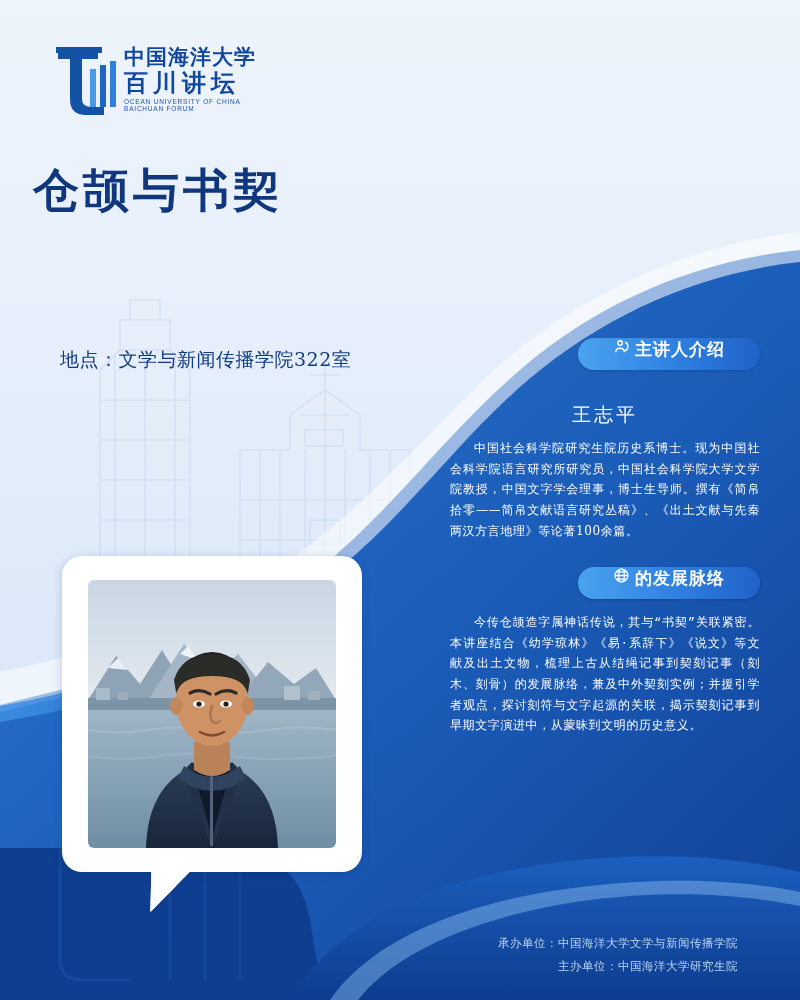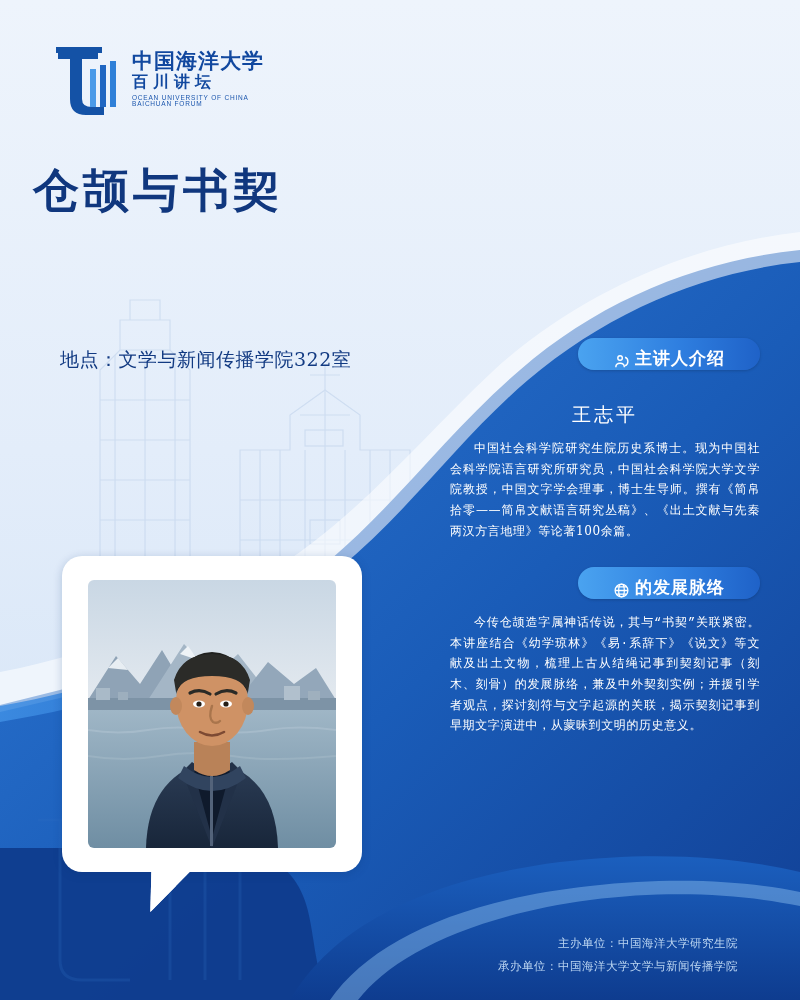--- a/index.html
+++ b/index.html
@@ -48,42 +48,42 @@
 
   
   .logo {
     position: absolute;
     left: 52px;
     top: 38px;
     width: 220px;
     height: 82px;
     display: flex;
     align-items: center;
-    gap: 8px;
+    gap: 0;
   }
   .logo-mark {
     width: 72px;
     height: 72px;
     flex: 0 0 auto;
   }
   .logo-text {
     display: flex;
     flex-direction: column;
     justify-content: center;
     line-height: 1.05;
     color: #11489f;
   }
   .logo-cn1 {
     font-size: 21px;
     font-weight: 700;
     letter-spacing: 1px;
     font-family: "DejaVu Serif", "Liberation Serif", serif;
   }
   .logo-cn2 {
-    font-size: 16px;
+    font-size: 24px;
     font-weight: 700;
     letter-spacing: 5px;
     margin-top: 2px;
     font-family: "DejaVu Serif", "Liberation Serif", serif;
   }
   .logo-en1 {
     font-size: 6.5px;
     letter-spacing: 0.8px;
     margin-top: 4px;
     color: #1b56ad;
@@ -127,21 +127,21 @@
     color: #ffffff;
   }
   .section-pill {
     position: relative;
     width: 182px;
     height: 32px;
     margin: 0 0 14px auto;
     background: linear-gradient(90deg, #4aa3f0 0%, #2f7fe0 55%, #1f62c8 100%);
     border-radius: 16px;
     display: flex;
-    align-items: flex-end;
+    align-items: flex-start;
     justify-content: center;
     gap: 5px;
     box-shadow: 0 1px 3px rgba(0, 0, 0, 0.18);
   }
   .section-pill .pill-icon {
     width: 17px;
     height: 17px;
     flex: 0 0 auto;
     display: block;
   }
@@ -441,17 +441,17 @@
 
       <path d="M124 126 q-4 12 1 16 q4 2 7 -1" stroke="#a9754c" stroke-width="2.4" fill="none" stroke-linecap="round"></path>
 
       <path d="M112 152 q12 7 24 0" stroke="#7d4a33" stroke-width="2.6" fill="none" stroke-linecap="round"></path>
 
       <rect x="122" y="196" width="3" height="70" fill="#53637a"></rect>
     </svg>
   </div>
 
   <div class="footer">
+    <div>承办单位：中国海洋大学文学与新闻传播学院</div>
     <div>主办单位：中国海洋大学研究生院</div>
-    <div>承办单位：中国海洋大学文学与新闻传播学院</div>
   </div>
 
 </div>
 
 </body></html>

